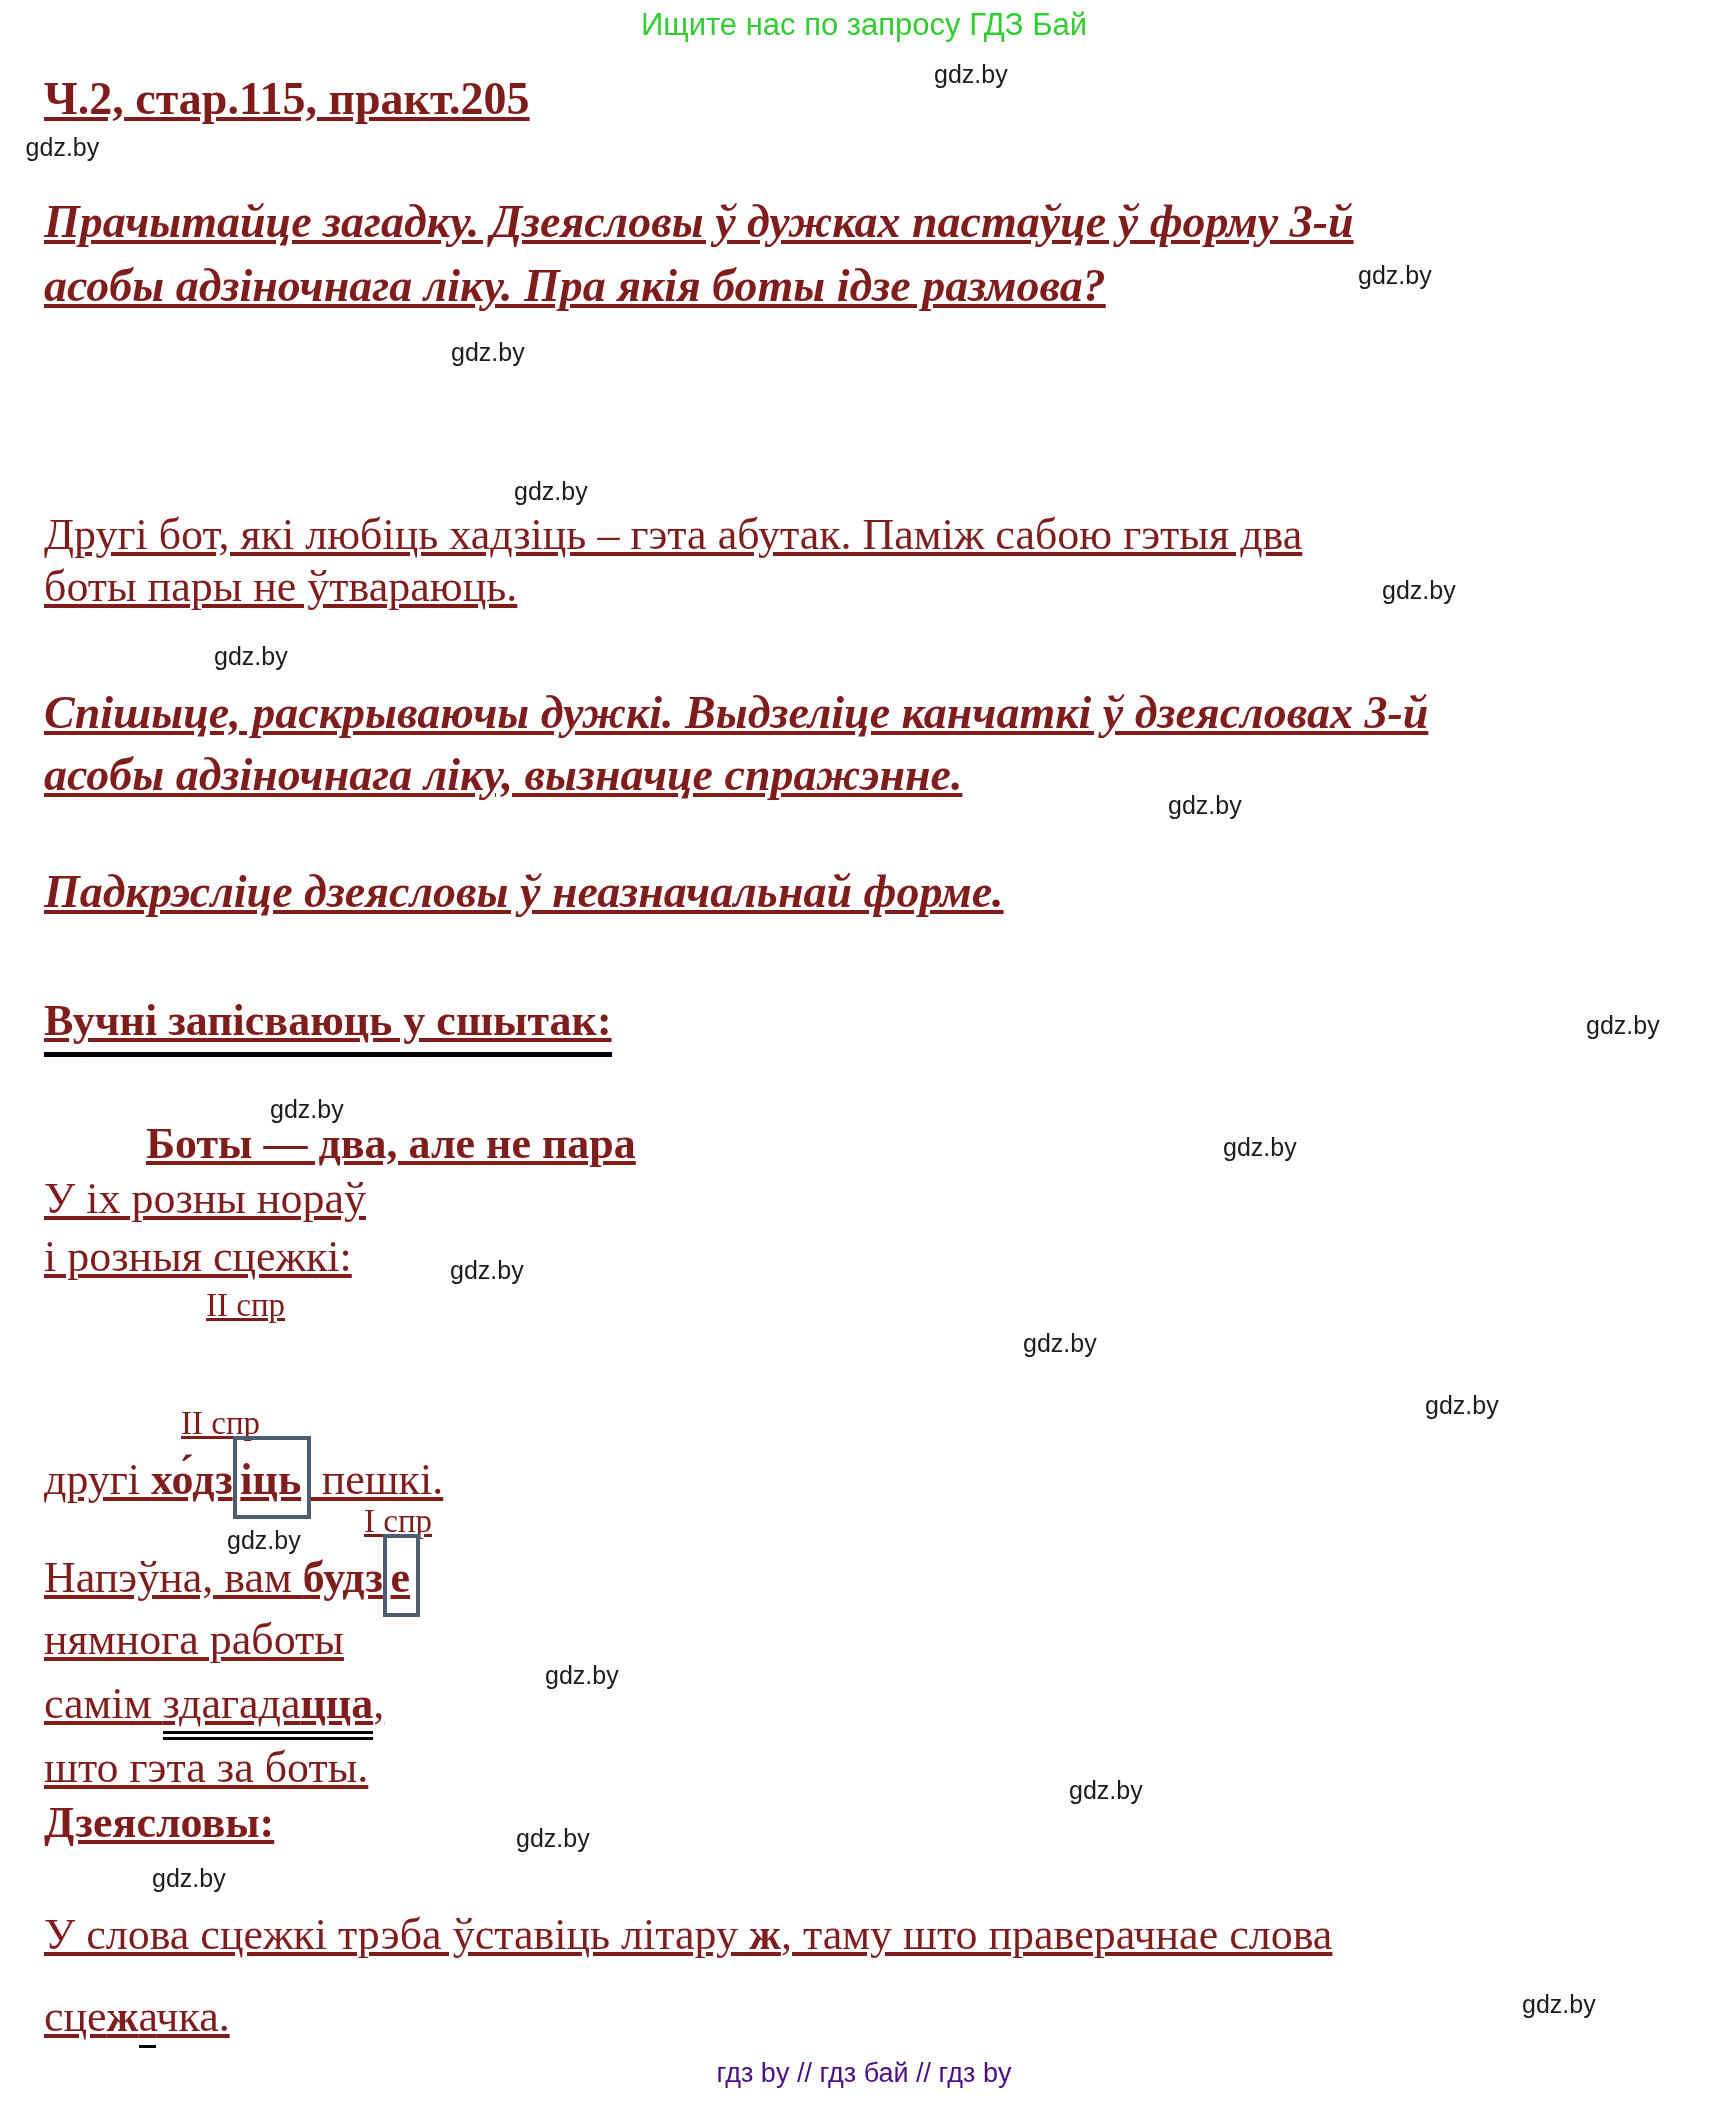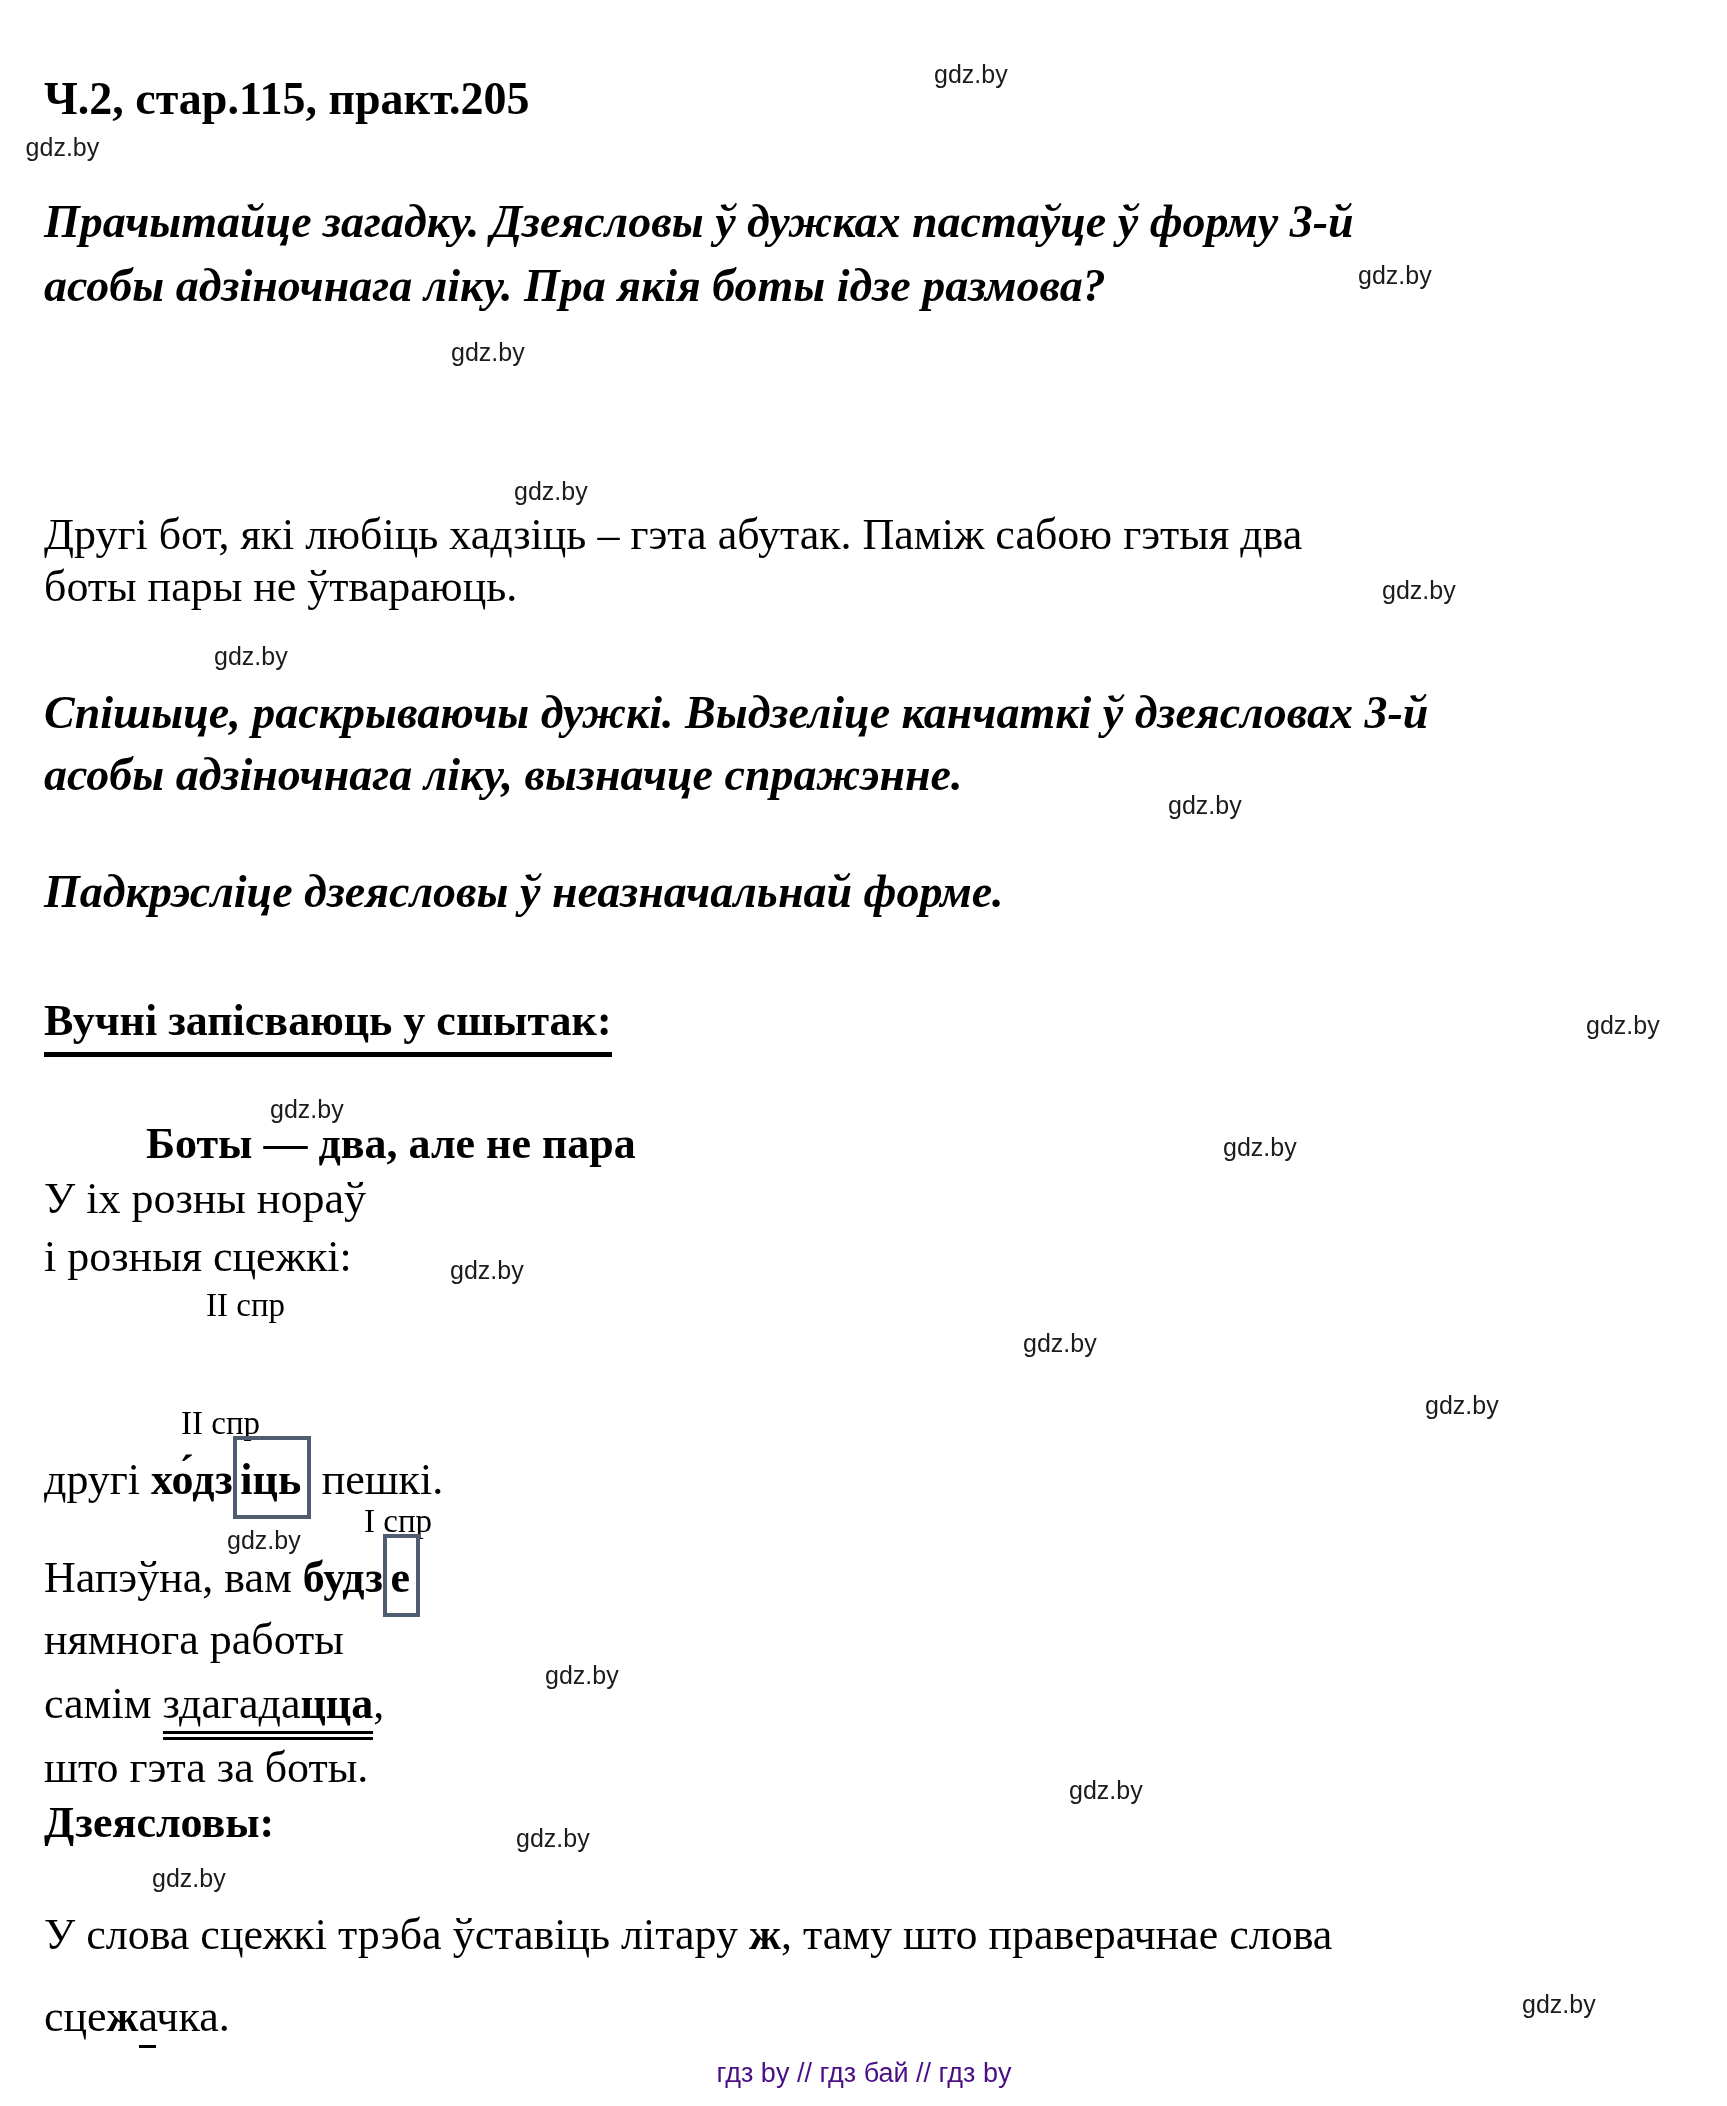--- a/index.html
+++ b/index.html
@@ -11,21 +11,22 @@
     overflow: hidden;
     font-family: "Liberation Serif", serif;
     color: #000000;
   }
   .line {
     position: absolute;
     font-family: "Liberation Serif", serif;
     font-size: 44px;
     line-height: 1.12;
     white-space: nowrap;
-    color: #000000;
+    color: #7f1d1d;
+    text-decoration: underline;
   }
   .title { font-weight: bold; font-size: 46px; }
   .italic-head { font-weight: bold; font-style: italic; font-size: 46px; }
   .bold { font-weight: bold; }
   .conj { font-size: 33px; }
   .head-underline { border-bottom: 5.5px solid #000; padding-bottom: 7.3px; }
   .ending-box {
     font-weight: bold;
     border: 4.6px solid #4e5d70;
     padding: 14.6px 5.5px 11px 3.7px;
@@ -54,20 +55,21 @@
     font-family: "Liberation Sans", sans-serif;
     font-size: 27px;
     color: #4a0f85;
   }
 </style>
 </head>
 <body>
 
 <div class="page">
 
+  <div class="promo">Ищите нас по запросу ГДЗ Бай</div>
 
   <span class="wm" style="left:934px; top:60px;">gdz.by</span>
   <span class="wm" style="left:25.6px;   top:133px;">gdz.by</span>
   <span class="wm" style="left:1358px; top:261px;">gdz.by</span>
   <span class="wm" style="left:451px;  top:338px;">gdz.by</span>
   <span class="wm" style="left:514px;  top:477px;">gdz.by</span>
   <span class="wm" style="left:1382px; top:576px;">gdz.by</span>
   <span class="wm" style="left:214px;  top:642px;">gdz.by</span>
   <span class="wm" style="left:1168px; top:791px;">gdz.by</span>
   <span class="wm" style="left:1586px; top:1011px;">gdz.by</span>

